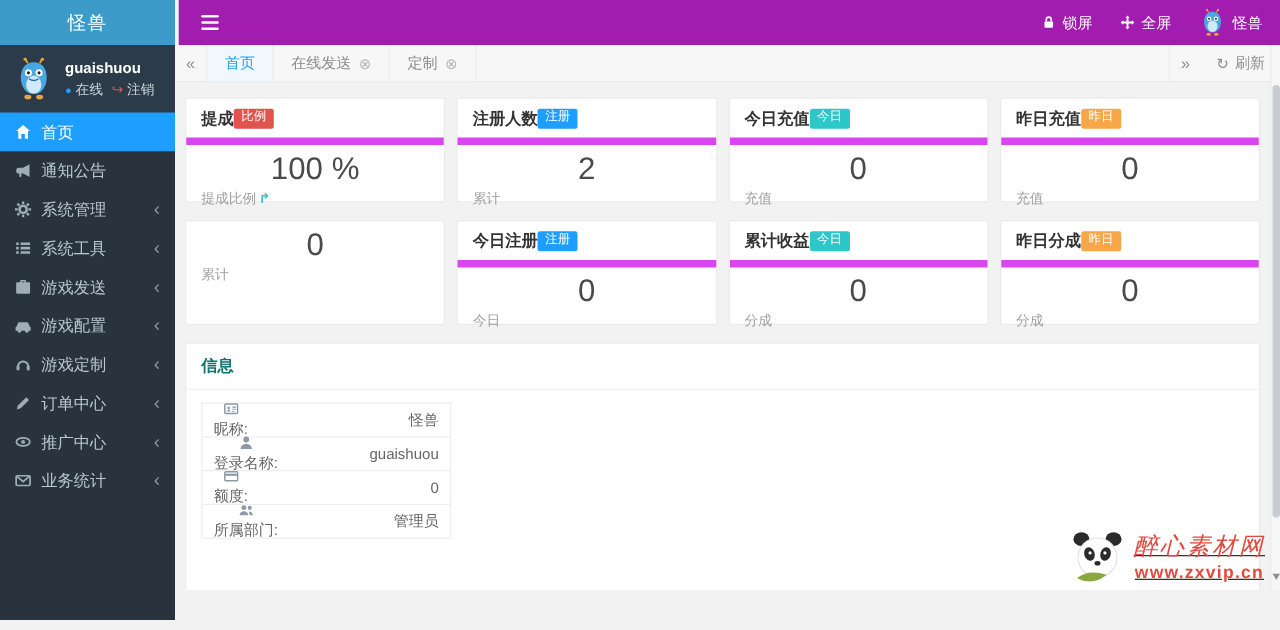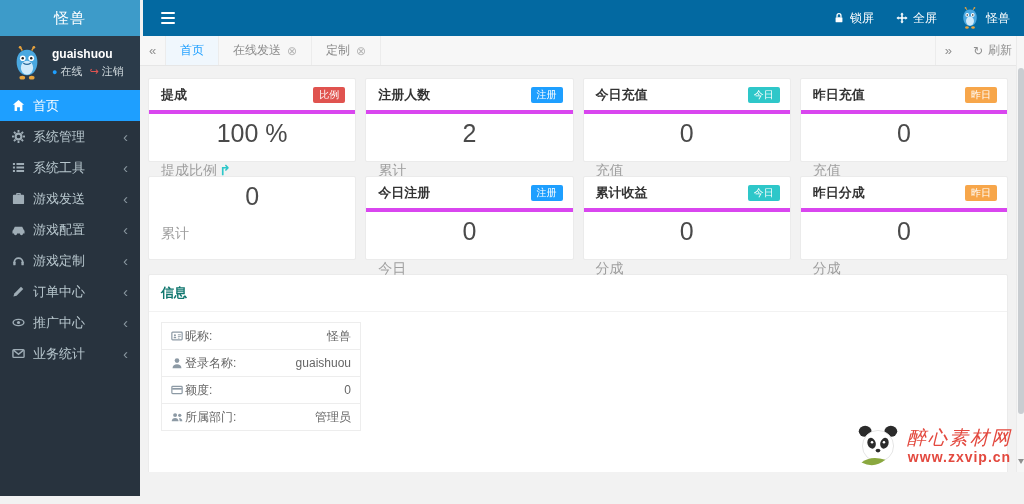--- a/index.html
+++ b/index.html
@@ -19,21 +19,21 @@
   .logout-ic { color:#e05451; font-size:11px; margin-left:4px; }
   .logout-lb { color:#cfd8dc; }
   .menu { list-style:none; }
   .menu li { height:31px; display:flex; align-items:center; gap:8px; padding:0 12px; color:#b8c7ce; cursor:pointer; font-size:13px; }
   .menu li .mico { width:13px; height:13px; flex:0 0 13px; color:#9fadb6; display:inline-flex; }
   .menu li.active { background:#1e9fff; color:#fff; }
   .menu li.active .mico { color:#fff; }
   .menu li .chev { margin-left:auto; color:#8a97a0; font-size:15px; line-height:1; }
 
   
-  .navbar { position:absolute; left:143px; right:0; top:0; height:36px; background:#0369a1; display:flex; align-items:center; color:#fff; padding:0 14px; }
+  .navbar { position:absolute; left:143px; right:0; top:0; height:36px; background:#a21caf; display:flex; align-items:center; color:#fff; padding:0 14px; }
   .burger { display:flex; flex-direction:column; gap:2.5px; cursor:pointer; padding:4px; }
   .burger span { width:14px; height:2.5px; background:#fff; border-radius:1px; }
   .nav-right { margin-left:auto; display:flex; align-items:center; gap:22px; font-size:12px; }
   .nav-item { display:flex; align-items:center; gap:5px; cursor:pointer; }
   .nav-item svg { display:block; }
   .nav-avatar { width:22px; height:22px; }
 
   
   .tabbar { position:absolute; left:140px; right:0; top:36px; height:30px; background:#f7f7f7; border-bottom:1px solid #e6e6e6; display:flex; align-items:stretch; }
   .tab-scroll { width:26px; display:flex; align-items:center; justify-content:center; color:#8f8f8f; cursor:pointer; font-size:13px; }
@@ -41,49 +41,49 @@
   .tab-scroll.right { border-left:1px solid #ececec; margin-left:auto; }
   .tab { padding:0 14px; display:flex; align-items:center; gap:6px; color:#8a8a8a; font-size:12px; border-right:1px solid #ececec; cursor:pointer; background:#f7f7f7; }
   .tab.active { background:#f0f7fd; color:#1e9fff; }
   .tab .close { color:#b5b5b5; font-size:12px; cursor:pointer; }
   .refresh-btn { display:flex; align-items:center; gap:5px; padding:0 12px; color:#8f8f8f; font-size:12px; cursor:pointer; }
 
   
   .content { position:absolute; left:140px; right:0; top:66px; bottom:24px; overflow:hidden; background:#f2f2f2; padding:12px 16px 0 8px; }
   .stats-grid { display:grid; grid-template-columns:repeat(4,1fr); column-gap:9px; row-gap:14px; }
   .stat-card { background:#fff; border:1px solid #ebebeb; border-radius:2px; height:84px; }
-  .stat-head { display:flex; align-items:center; justify-content:space-between; padding:7px 10px 6px 12px; border-bottom:4px solid #d946ef; }
+  .stat-head { display:flex; align-items:center; padding:7px 10px 6px 12px; border-bottom:6px solid #d946ef;font-family:Liberation Mono, monospace; }
   .stat-title { font-weight:bold; font-size:13px; color:#333; }
   .stat-badge { color:#fff; font-size:10px; padding:2px 6px; border-radius:2px; line-height:1.2; }
   .stat-body { padding:4px 12px 0 12px; }
   .stat-value { font-size:25px; color:#4a4a4a; line-height:1.2;text-align:center; }
-  .stat-sub { font-size:14px; color:#9e9e9e; margin-top:14px; }
+  .stat-sub { font-size:11px; color:#9e9e9e; margin-top:1px; }
   .lvlup { color:#2ec7c9; margin-left:2px; font-weight:bold; }
 
   
   .info-card { margin-top:14px; background:#fff; border:1px solid #ebebeb; border-radius:2px; height:280px; }
   .info-head { padding:9px 12px; font-weight:bold; font-size:13px; color:#0f766e; border-bottom:1px solid #f2f2f2; }
   .info-body { padding:10px 12px; }
   .info-table { width:200px; border:1px solid #ededed; border-bottom:none; }
   .info-row { display:flex; align-items:center; justify-content:space-between; height:27px; padding:0 9px; border-bottom:1px solid #ededed; font-size:12px; color:#666; }
-  .info-label { display:flex; align-items:center; gap:2px; color:#666; }
+  .info-label { display:flex; align-items:center; gap:2px; color:#666;flex-direction:column; }
   .info-label svg { color:#8d9aa5; }
   .info-value { color:#666; }
 
   
   .footer { position:absolute; left:140px; right:0; bottom:0; height:24px; background:#fff; border-top:1px solid #e7e7e7; display:flex; align-items:center; justify-content:flex-end; padding-right:10px; font-size:11.5px; color:#9a9a9a; }
 
   
   .scrollbar { position:absolute; right:0; top:36px; bottom:24px; width:8px; background:#f6f6f6; border-left:1px solid #ebebeb; z-index:6; }
   .scroll-thumb { position:absolute; top:32px; left:1px; width:6px; height:calc(100% - 90px); background:#c9cdd1; border-radius:3px; cursor:grab; }
   .scroll-down { position:absolute; bottom:8px; left:1px; width:0; height:0; border-left:3px solid transparent; border-right:3px solid transparent; border-top:5px solid #8f8f8f; cursor:pointer; }
 
   
   .watermark { position:absolute; right:12px; bottom:28px; display:flex; align-items:center; gap:5px; z-index:7; pointer-events:none; }
-  .wm-text { display:flex; flex-direction:column; line-height:1.15; }
+  .wm-text { display:flex; flex-direction:column; line-height:1.15;text-decoration:underline; }
   .wm-site { color:#e3493f; font-size:19px; font-family:"DejaVu Serif", serif; font-style:italic; letter-spacing:2px; }
   .wm-url { color:#e3493f; font-size:14px; font-weight:bold; letter-spacing:1px;text-align:center; }
 </style>
 </head>
 <body>
 
 <div class="app">
 
   <aside class="sidebar">
     <div class="logo">怪兽</div>
@@ -115,20 +115,28 @@
     </div>
 
     <ul class="menu">
       <li class="active">
         <span class="mico">
             <svg viewBox="0 0 14 14" width="13" height="13" fill="currentColor">
               <path d="M7 1l6 5.3h-1.8V13H8.5V8.8h-3V13H2.8V6.3H1z"></path>
             </svg>
           </span>
         <span>首页</span>
+      </li>
+      <li>
+        <span class="mico">
+            <svg viewBox="0 0 14 14" width="13" height="13" fill="currentColor">
+              <path d="M12.5 1.5v11L7 9.5H5.5v2.2a.9.9 0 01-1.8 0V9.5h-.2A2.5 2.5 0 013.5 4.5H7z"></path>
+            </svg>
+          </span>
+        <span>通知公告</span>
       </li>
       <li>
         <span class="mico">
             <svg viewBox="0 0 14 14" width="13" height="13">
               <circle cx="7" cy="7" r="3.1" fill="none" stroke="currentColor" stroke-width="2.2"></circle>
               <g stroke="currentColor" stroke-width="2">
                 <line x1="7" y1="0" x2="7" y2="2.4"></line>
                 <line x1="7" y1="11.6" x2="7" y2="14"></line>
                 <line x1="0" y1="7" x2="2.4" y2="7"></line>
                 <line x1="11.6" y1="7" x2="14" y2="7"></line>

